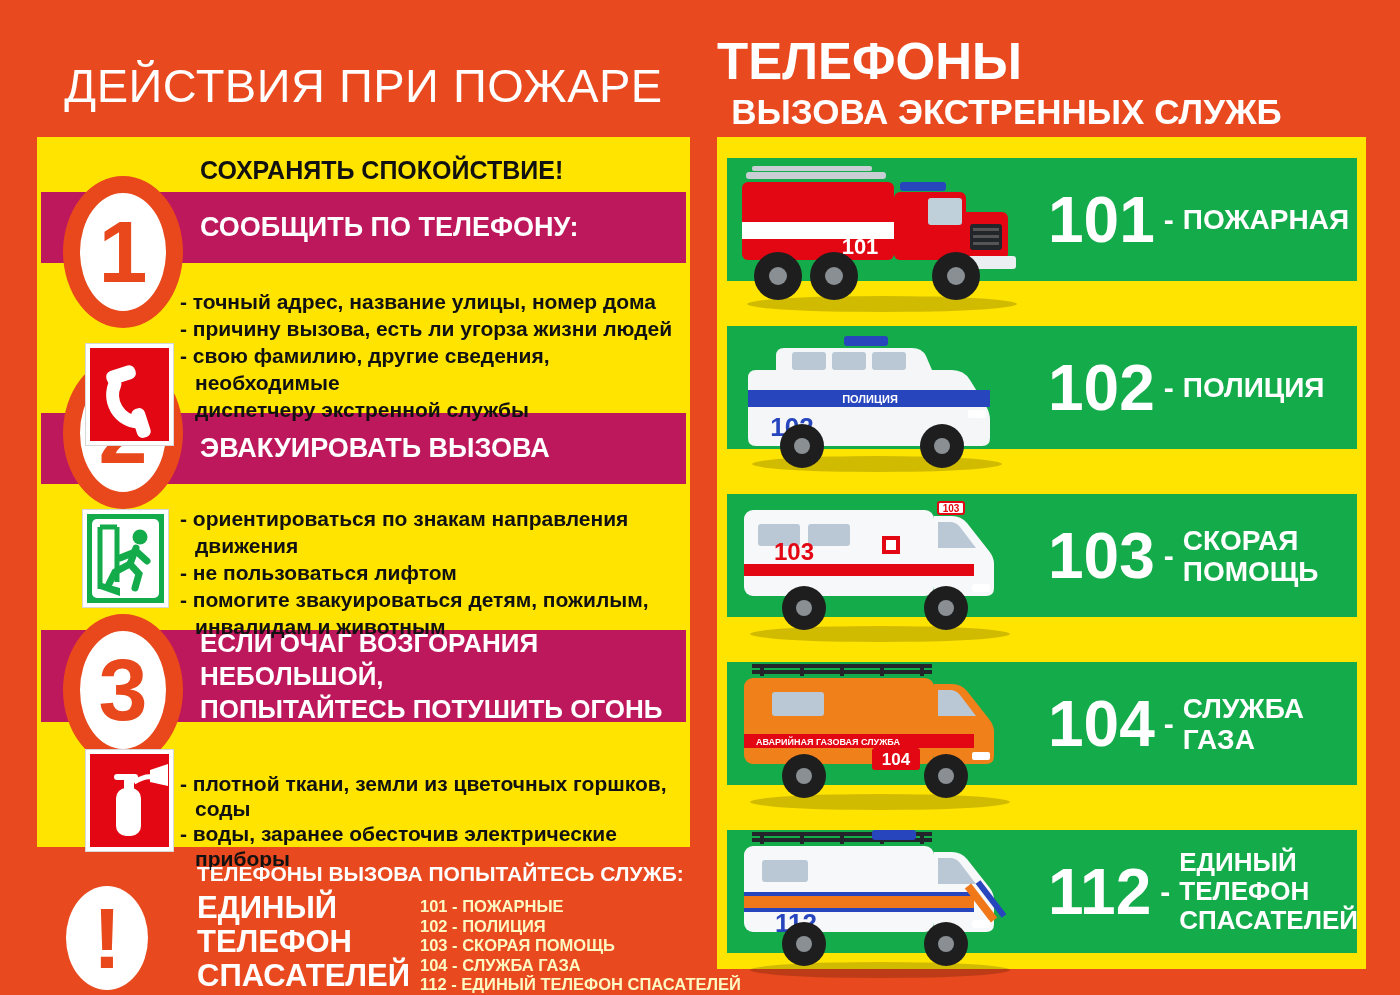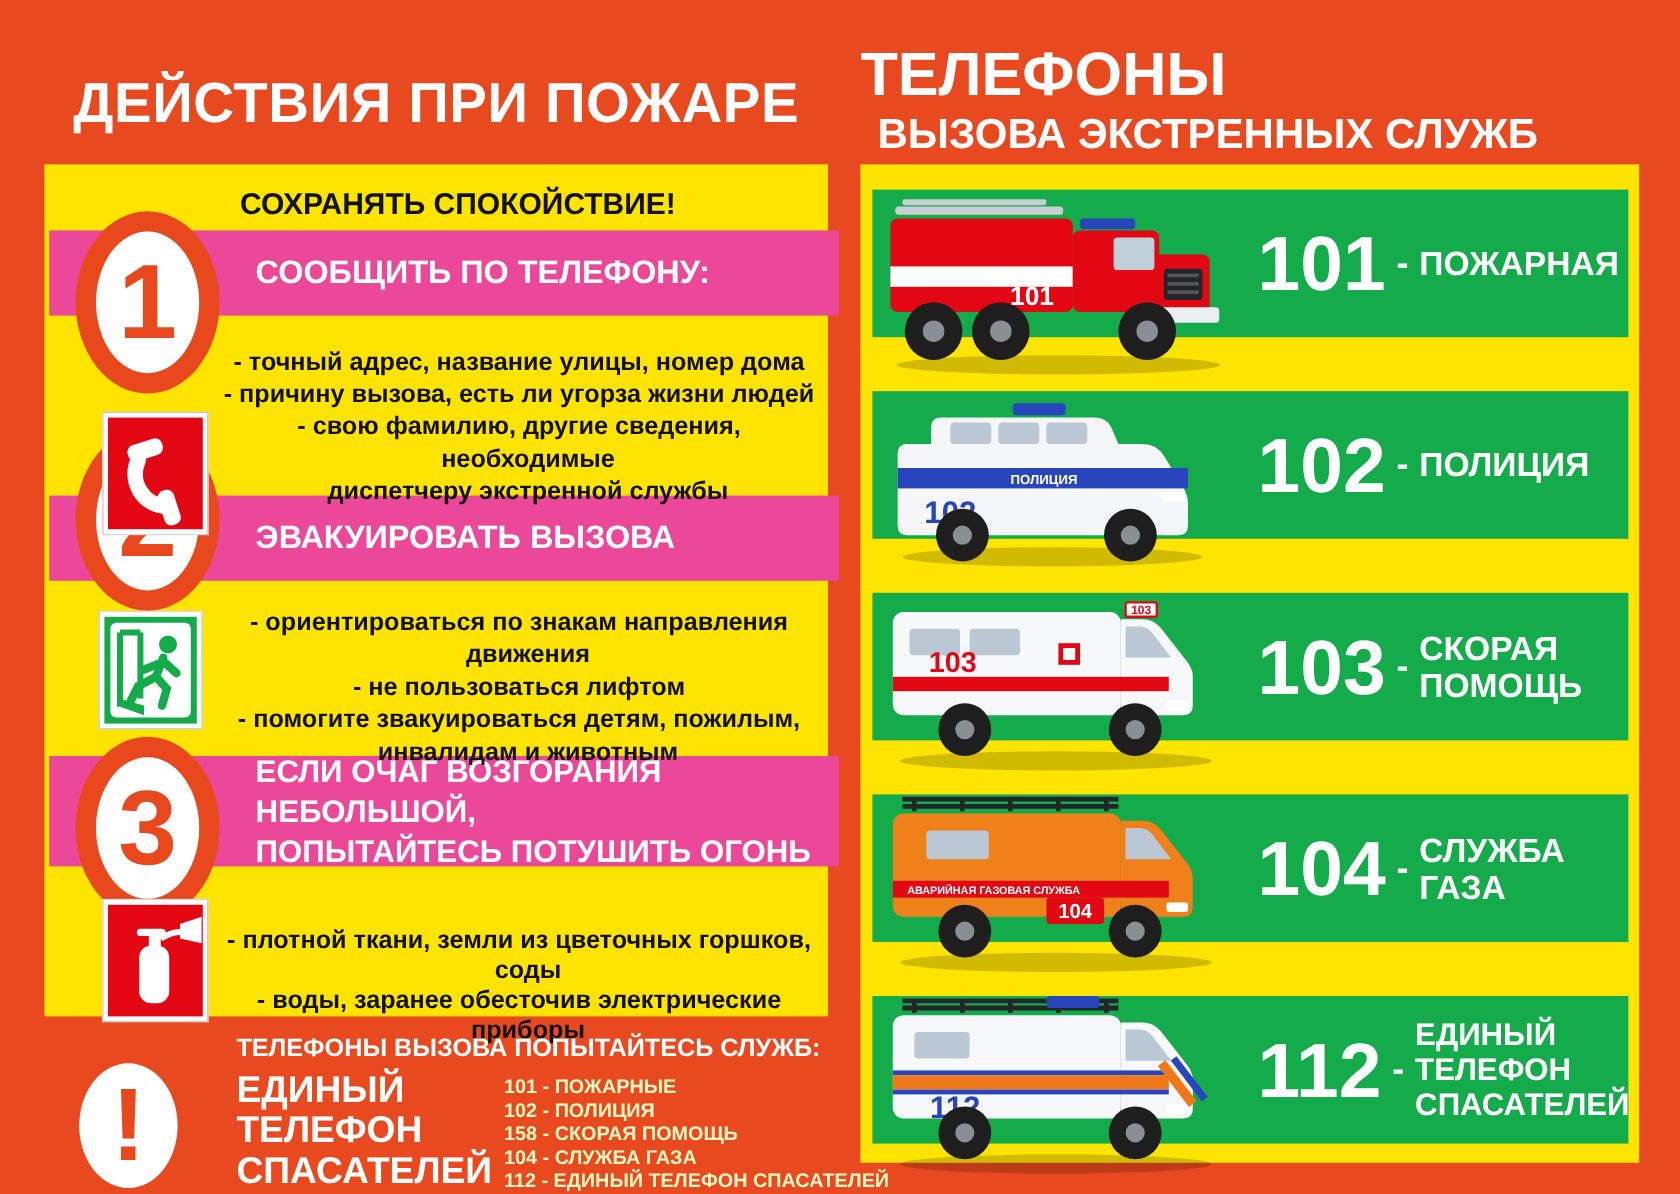--- a/index.html
+++ b/index.html
@@ -1,34 +1,34 @@
 <!DOCTYPE html>
 <html><head>
 <meta charset="utf-8">
 <style>
   html,body{margin:0;padding:0;background:#555;}
   .page{position:relative;width:1400px;height:995px;background:#E8491E;overflow:hidden;
         font-family:"Liberation Sans","DejaVu Sans",sans-serif;}
   .abs{position:absolute;}
   
   .left-title{left:37px;top:58px;width:653px;text-align:center;color:#fff;
-              font-size:47px;font-weight:700;letter-spacing:.5px;white-space:nowrap;}
+              font-size:47px;font-weight:400;letter-spacing:.5px;white-space:nowrap;}
   .left-panel{left:37px;top:137px;width:653px;height:710px;background:#FFE400;}
   .keep-calm{left:200px;top:156px;color:#111;font-size:25px;font-weight:800;}
-  .band{left:41px;width:645px;background:#ec4899;display:flex;align-items:center;padding-left:13px;}
+  .band{left:41px;width:645px;background:#be185d;display:flex;align-items:center;}
   .band .bh{margin-left:159px;color:#fff;font-size:27px;font-weight:800;white-space:pre-line;line-height:33px;}
   .band1{top:192px;height:71px;}
   .band2{top:413px;height:71px;}
   .band3{top:630px;height:92px;}
   .band3 .bh{font-size:26px;}
   .circle{left:63px;width:86px;height:118px;background:#fff;border:17px solid #E8481B;
           border-radius:50%;display:flex;align-items:center;justify-content:center;}
   .circle span{color:#E8481B;font-size:88px;font-weight:900;line-height:1;}
   .c1{top:176px;} .c2{top:357px;} .c3{top:614px;}
-  .bullets{left:180px;width:505px;color:#111;font-size:21px;font-weight:800;line-height:27px;text-align:center;}
+  .bullets{left:180px;width:505px;color:#111;font-size:21px;font-weight:800;line-height:27px;}
   .bullets div{padding-left:15px;text-indent:-15px;white-space:pre-line;}
   .bl1{top:288px;} .bl2{top:505px;} .bl3{top:771px;line-height:25px;}
   .sq-icon{width:79px;height:93px;border:4px solid #fff;box-shadow:0 0 0 1px #d8d8d8;}
   .red-sq{background:#E30613;}
   .phone-pos{left:86px;top:344px;}
   .exit-pos{left:83px;top:510px;width:77px;height:89px;border:4px solid #fff;box-shadow:0 0 0 1px #d8d8d8;background:#14AB4B;}
   .ext-pos{left:86px;top:750px;}
   
   .excl{left:66px;top:886px;width:82px;height:104px;background:#fff;border-radius:50%;
         display:flex;align-items:center;justify-content:center;}
@@ -143,21 +143,21 @@
   <div class="abs excl">
     <span>!</span>
   </div>
   <div class="abs f-heading">ТЕЛЕФОНЫ ВЫЗОВА ПОПЫТАЙТЕСЬ СЛУЖБ:</div>
   <div class="abs f-big">ЕДИНЫЙ
 ТЕЛЕФОН
 СПАСАТЕЛЕЙ</div>
   <div class="abs f-list">
     <div>101 - ПОЖАРНЫЕ</div>
     <div>102 - ПОЛИЦИЯ</div>
-    <div>158 - СКОРАЯ ПОМОЩЬ</div>
+    <div>103 - СКОРАЯ ПОМОЩЬ</div>
     <div>104 - СЛУЖБА ГАЗА</div>
     <div>112 - ЕДИНЫЙ ТЕЛЕФОН СПАСАТЕЛЕЙ</div>
   </div>
 
   <div class="abs r-title1">ТЕЛЕФОНЫ</div>
   <div class="abs r-title2">ВЫЗОВА ЭКСТРЕННЫХ СЛУЖБ</div>
   <div class="abs right-panel"></div>
 
   <div class="abs row r1"></div>
   <div class="abs row r2"></div>

